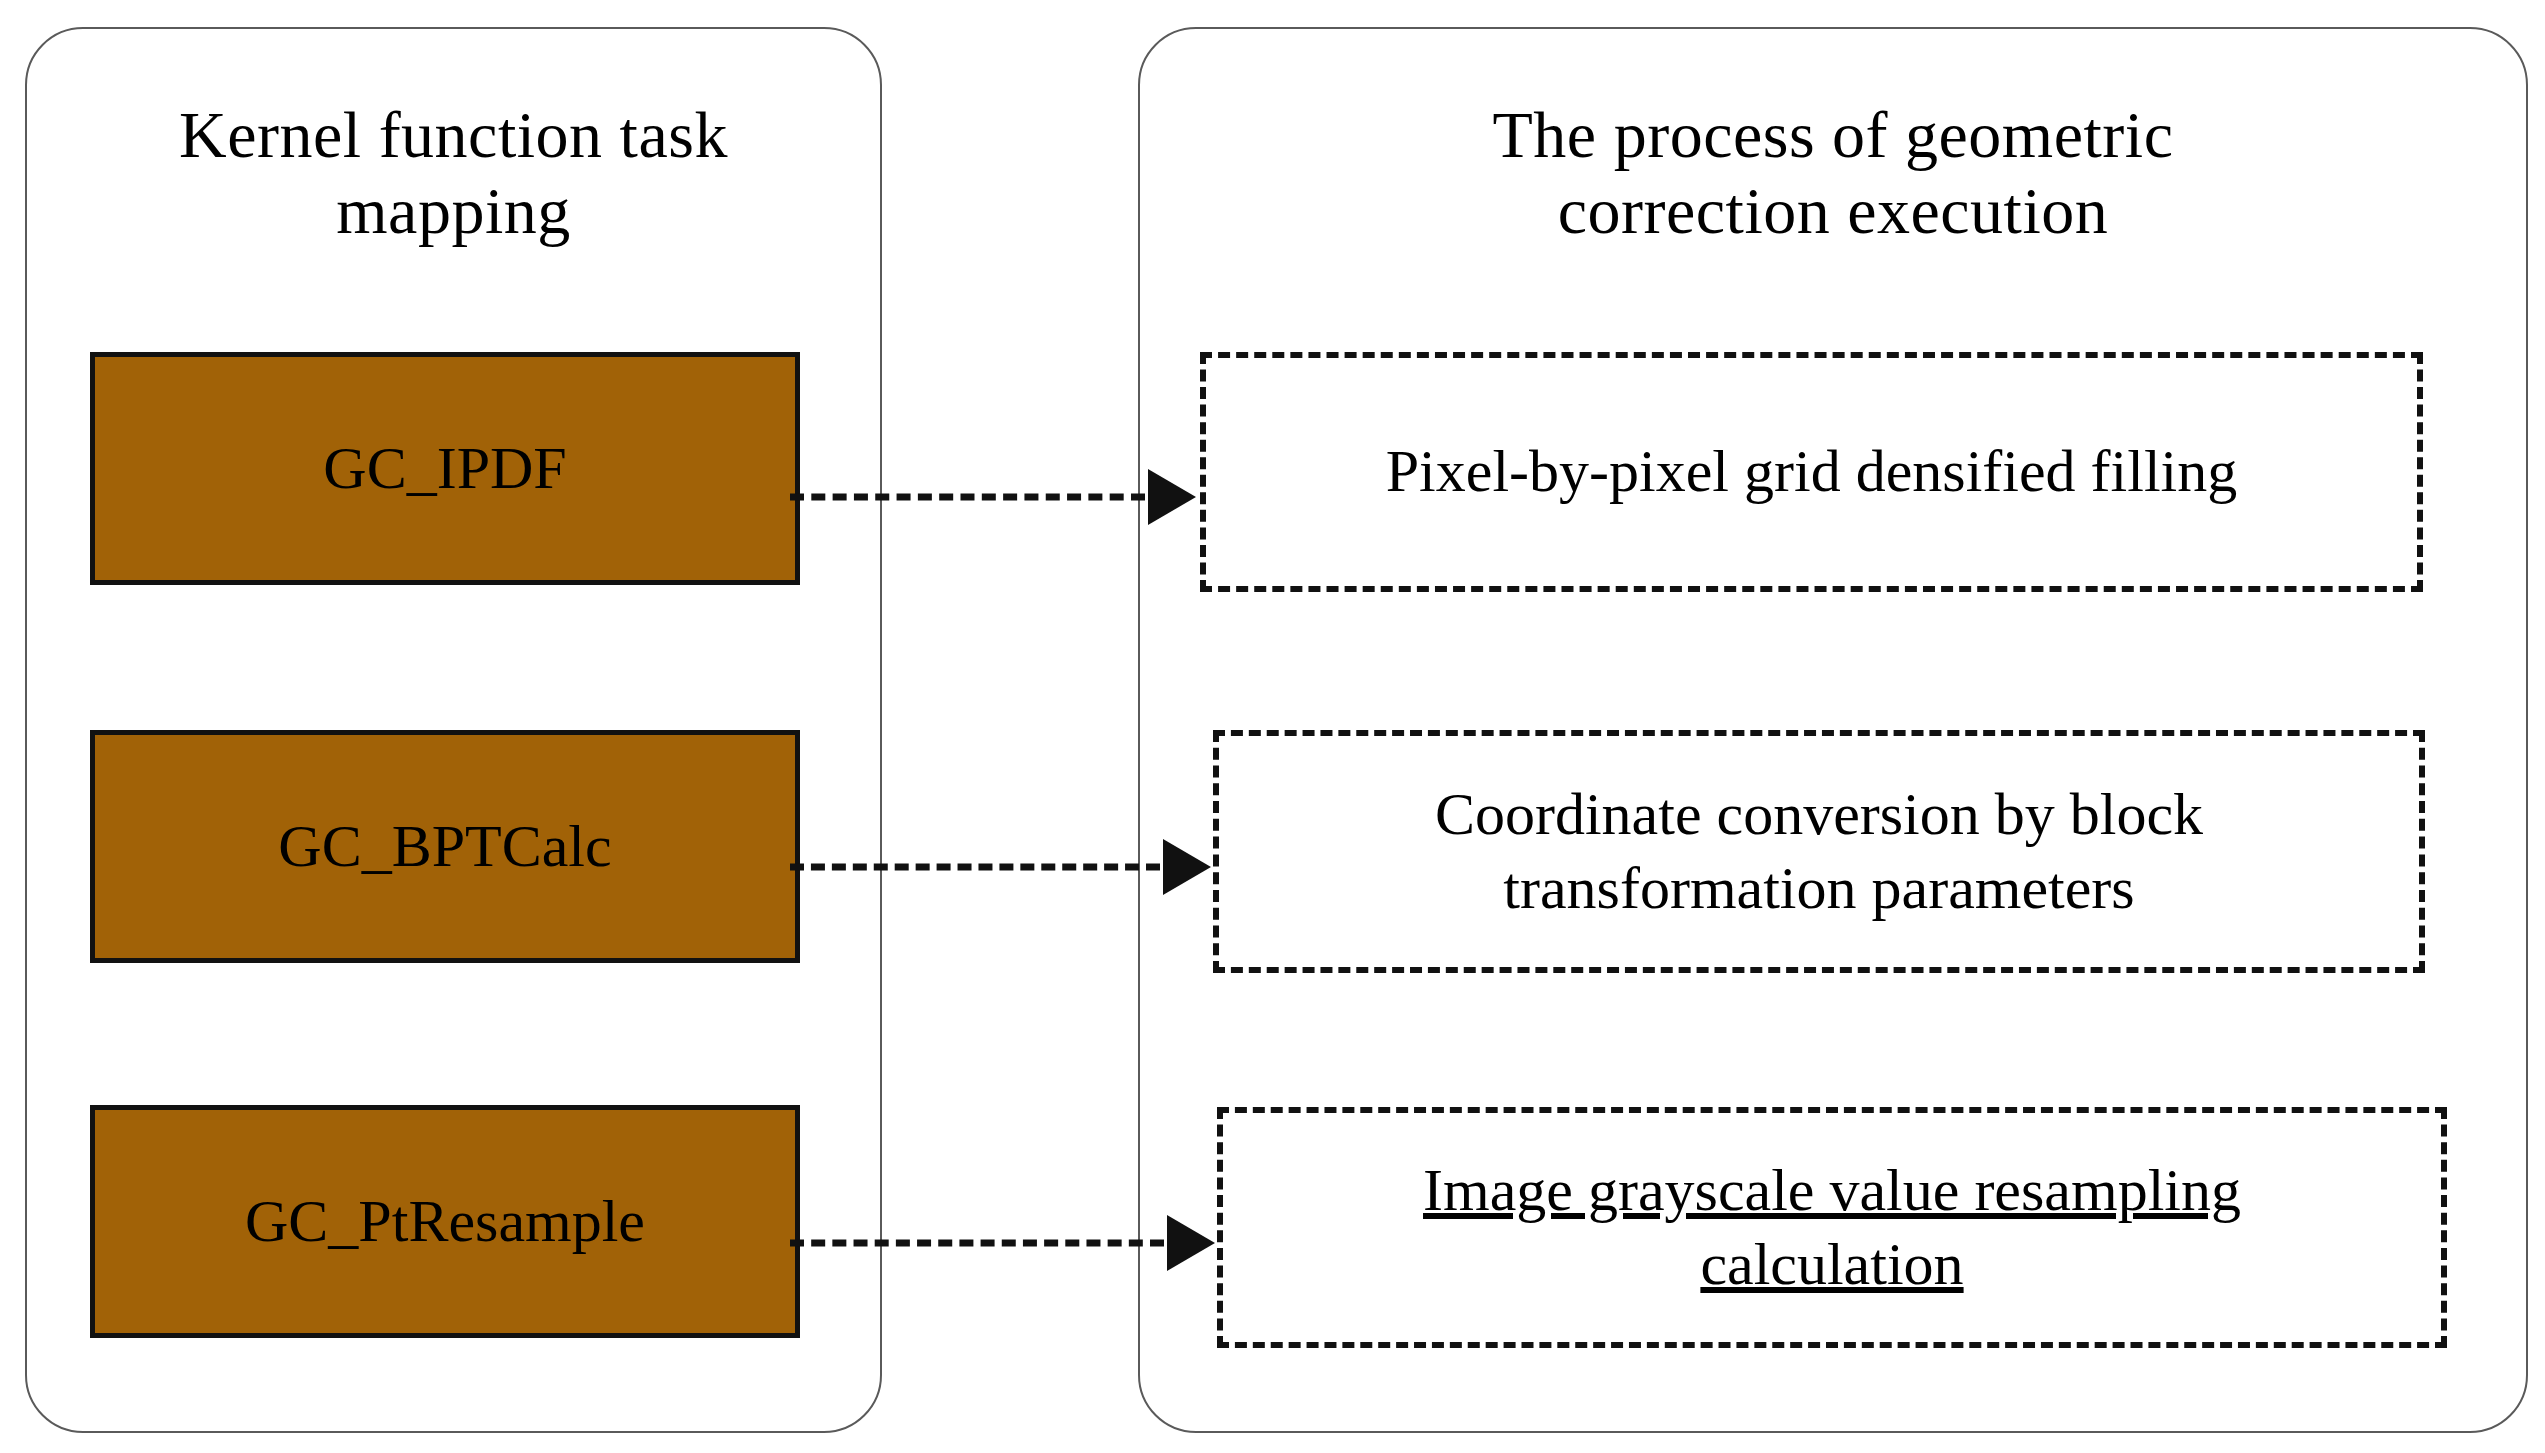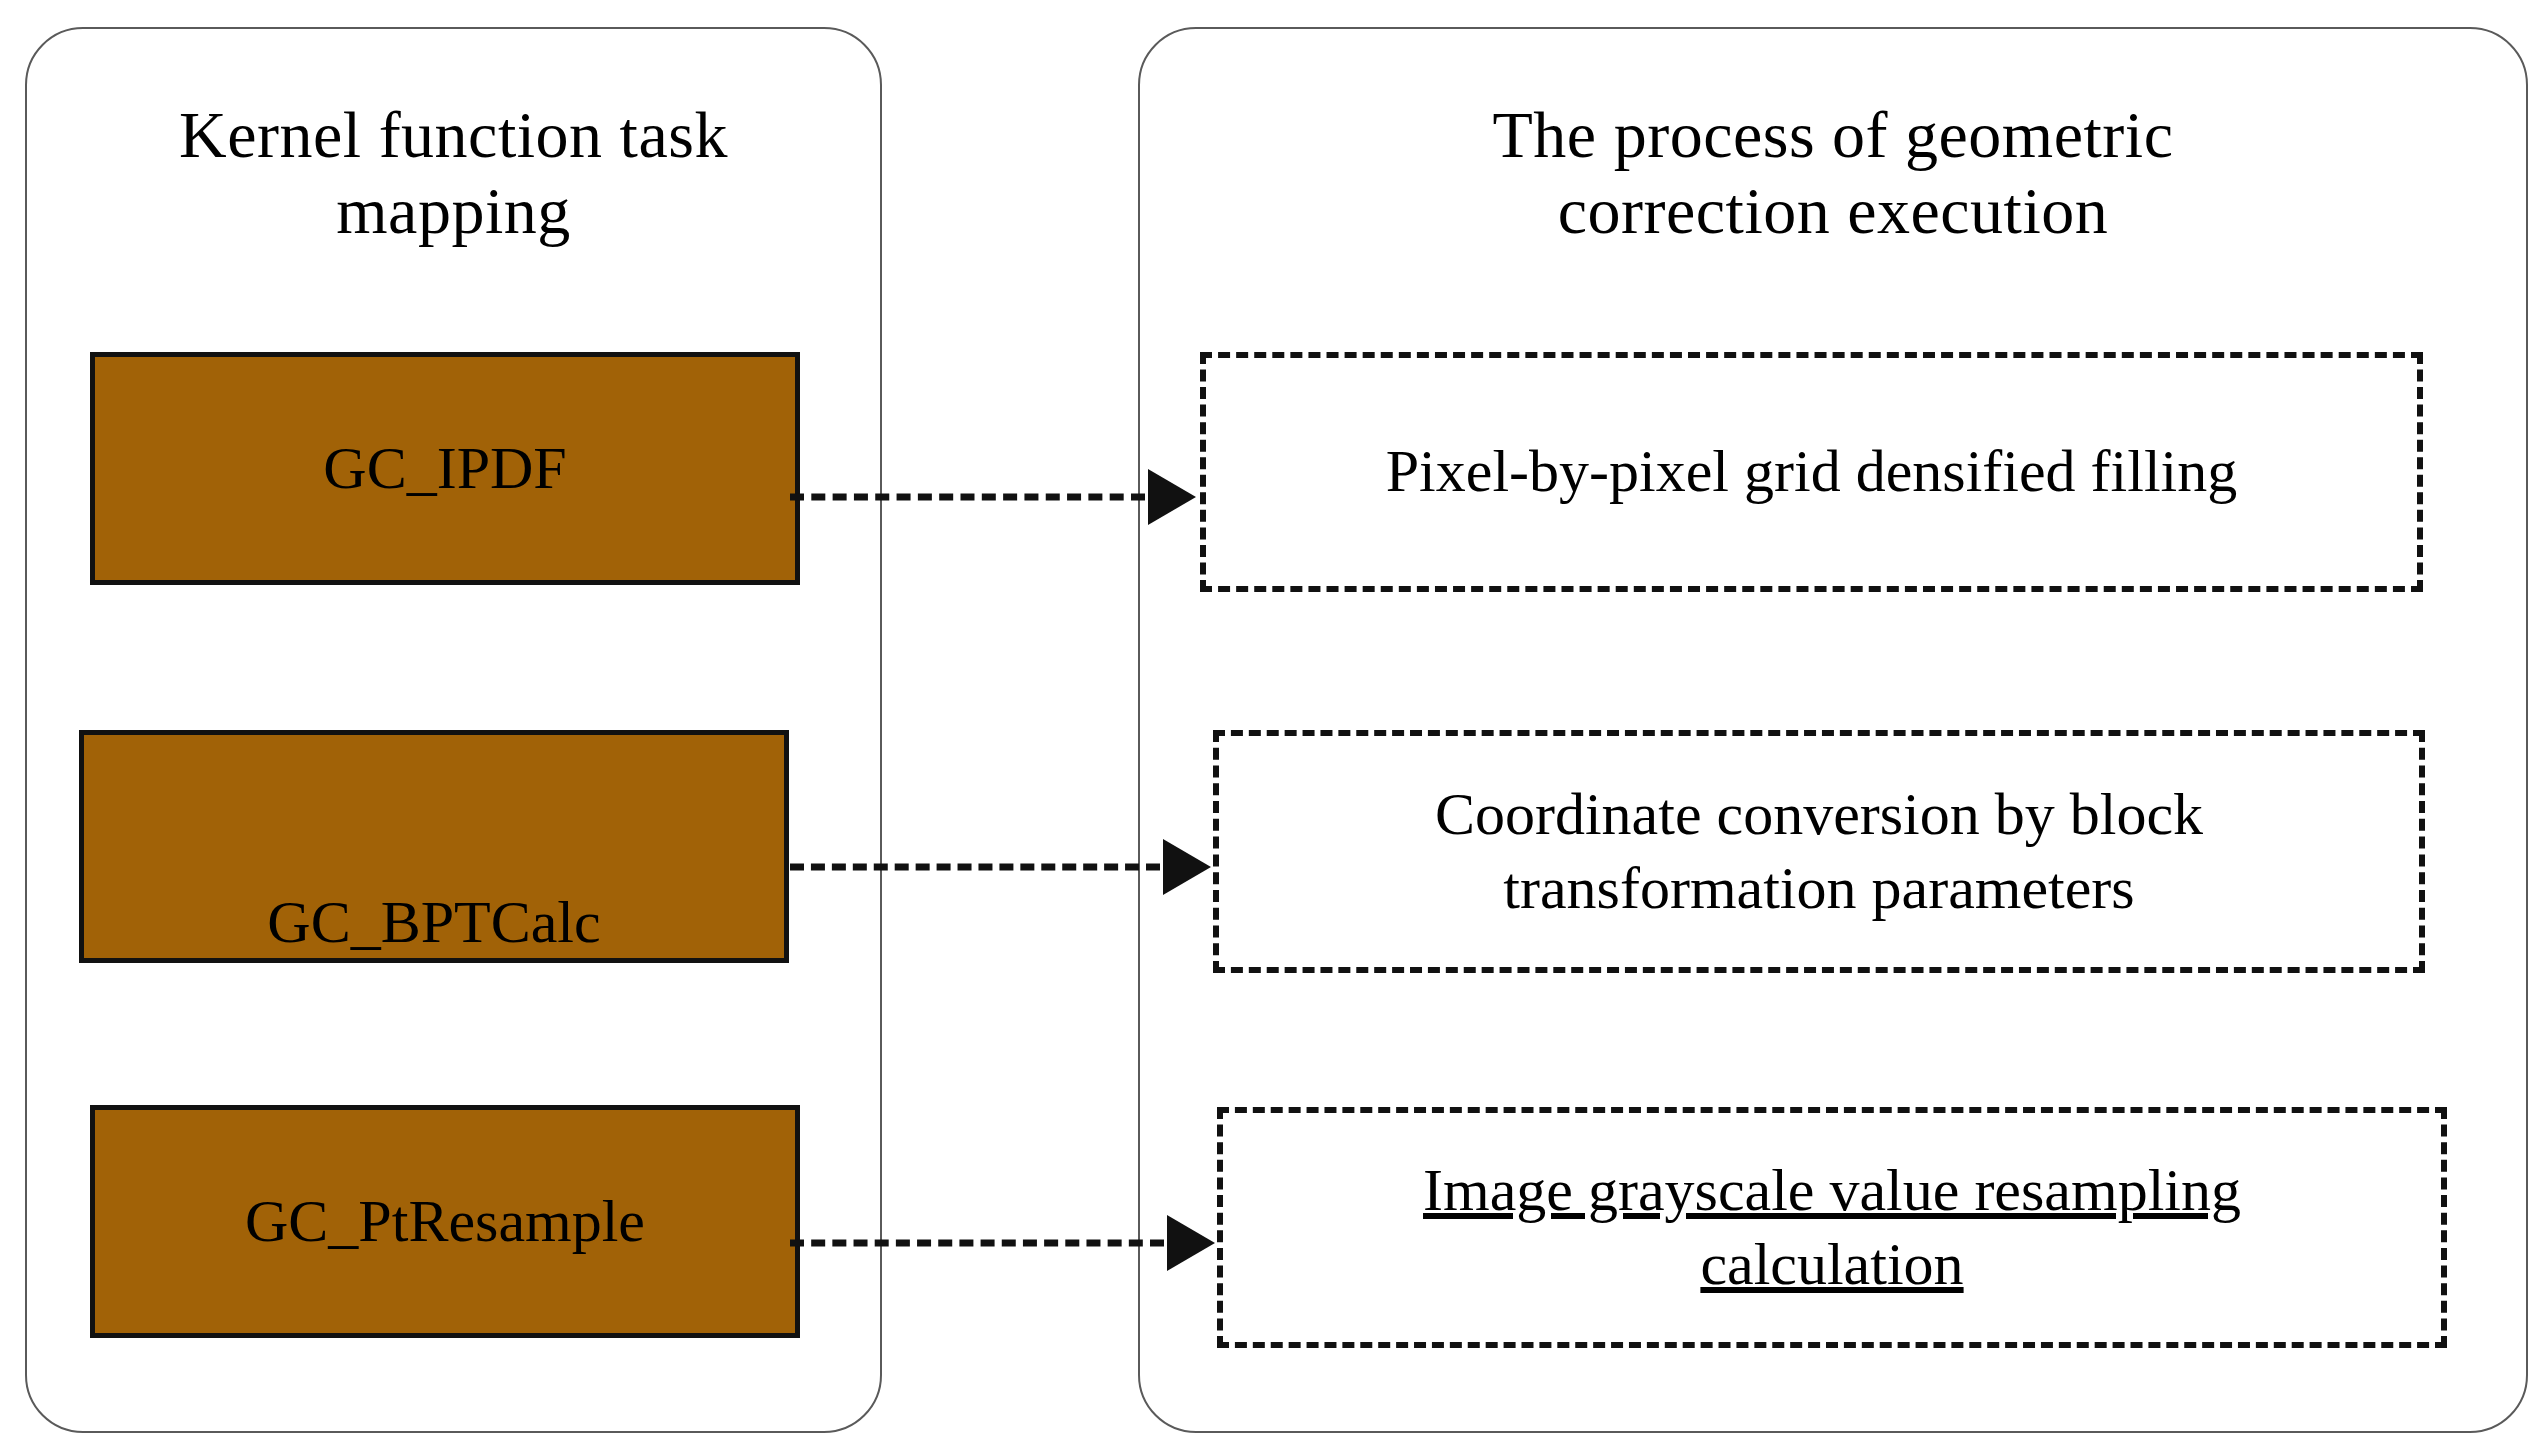--- a/index.html
+++ b/index.html
@@ -114,21 +114,21 @@
 <div id="canvas">
 
   <div class="panel" id="panel-left">
     <div class="panel-title" style="padding-left: 150px; padding-right: 150px;">Kernel function task mapping</div>
   </div>
 
   <div class="solid-box" style="left:90px; top:352px; width:710px; height:233px;">
     <span class="box-label">GC_IPDF</span>
   </div>
 
-  <div class="solid-box" style="left:79px; top:730px; width:710px; height:233px;align-items:flex-end;">
+  <div class="solid-box" style="left:90px; top:730px; width:710px; height:233px;">
     <span class="box-label">GC_BPTCalc</span>
   </div>
 
   <div class="solid-box" style="left:90px; top:1105px; width:710px; height:233px;">
     <span class="box-label">GC_PtResample</span>
   </div>
 
   <div class="panel" id="panel-right">
     <div class="panel-title" style="padding-left: 300px; padding-right: 300px;">The process of geometric correction execution</div>
   </div>

